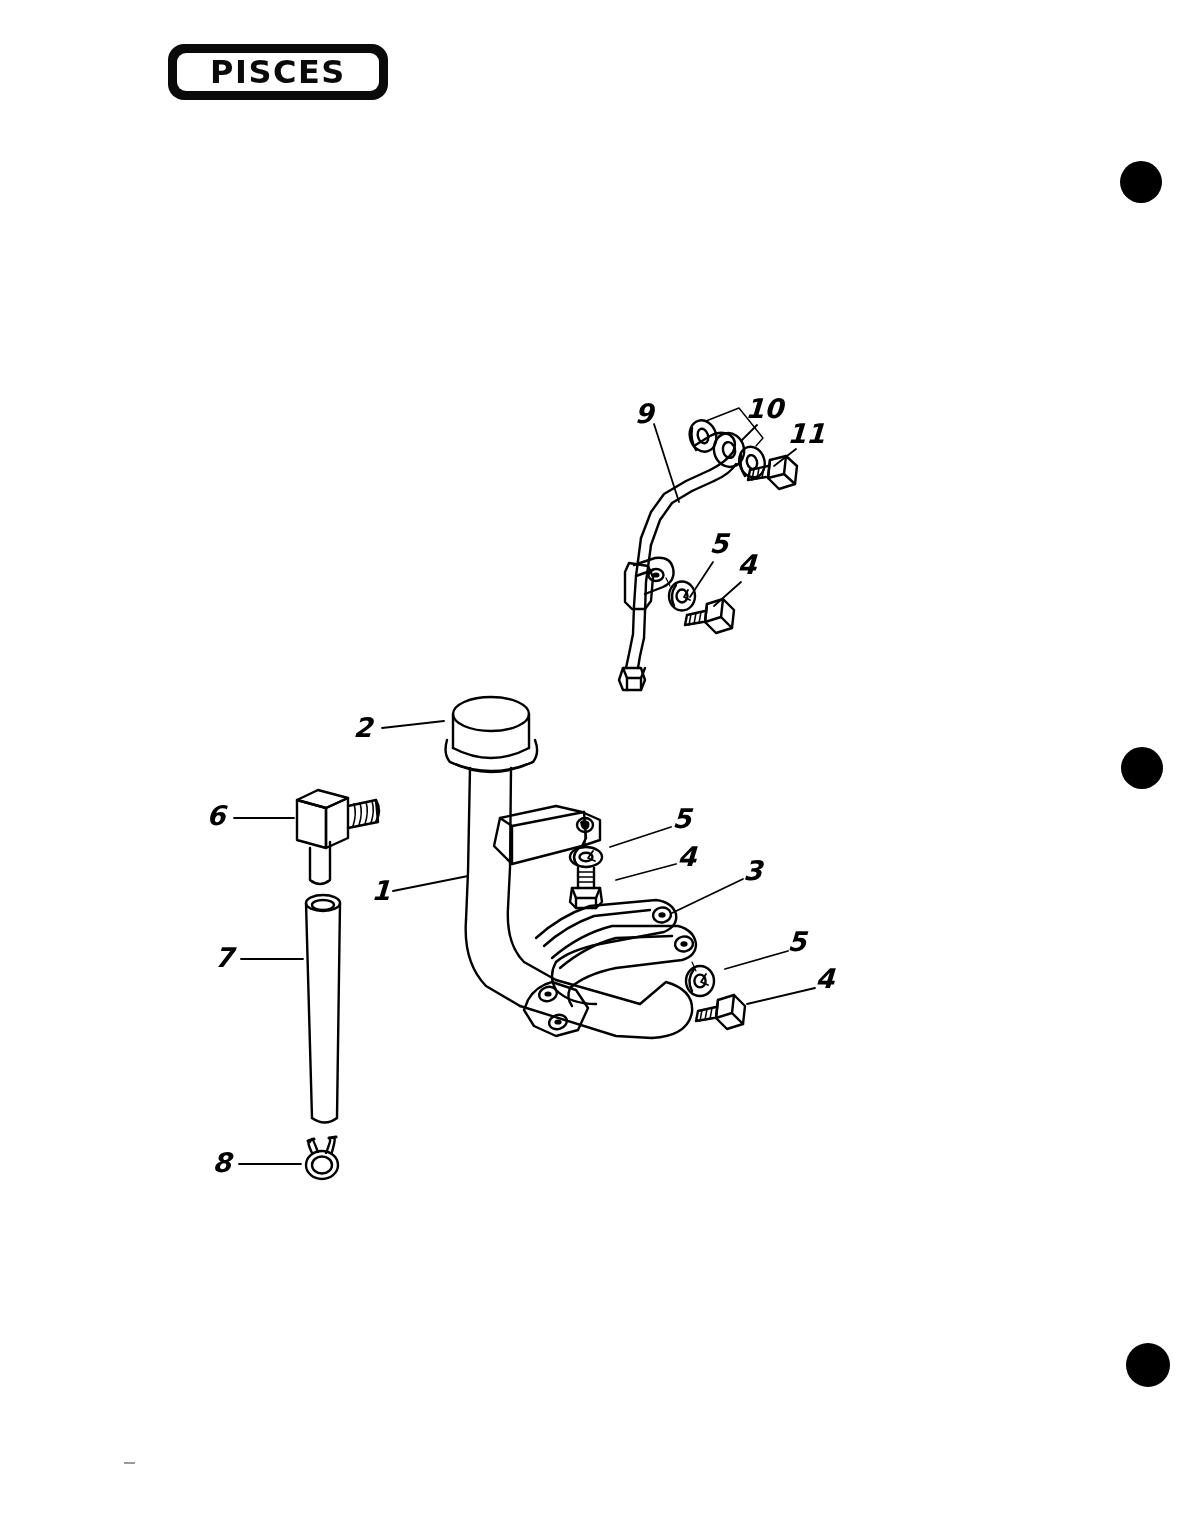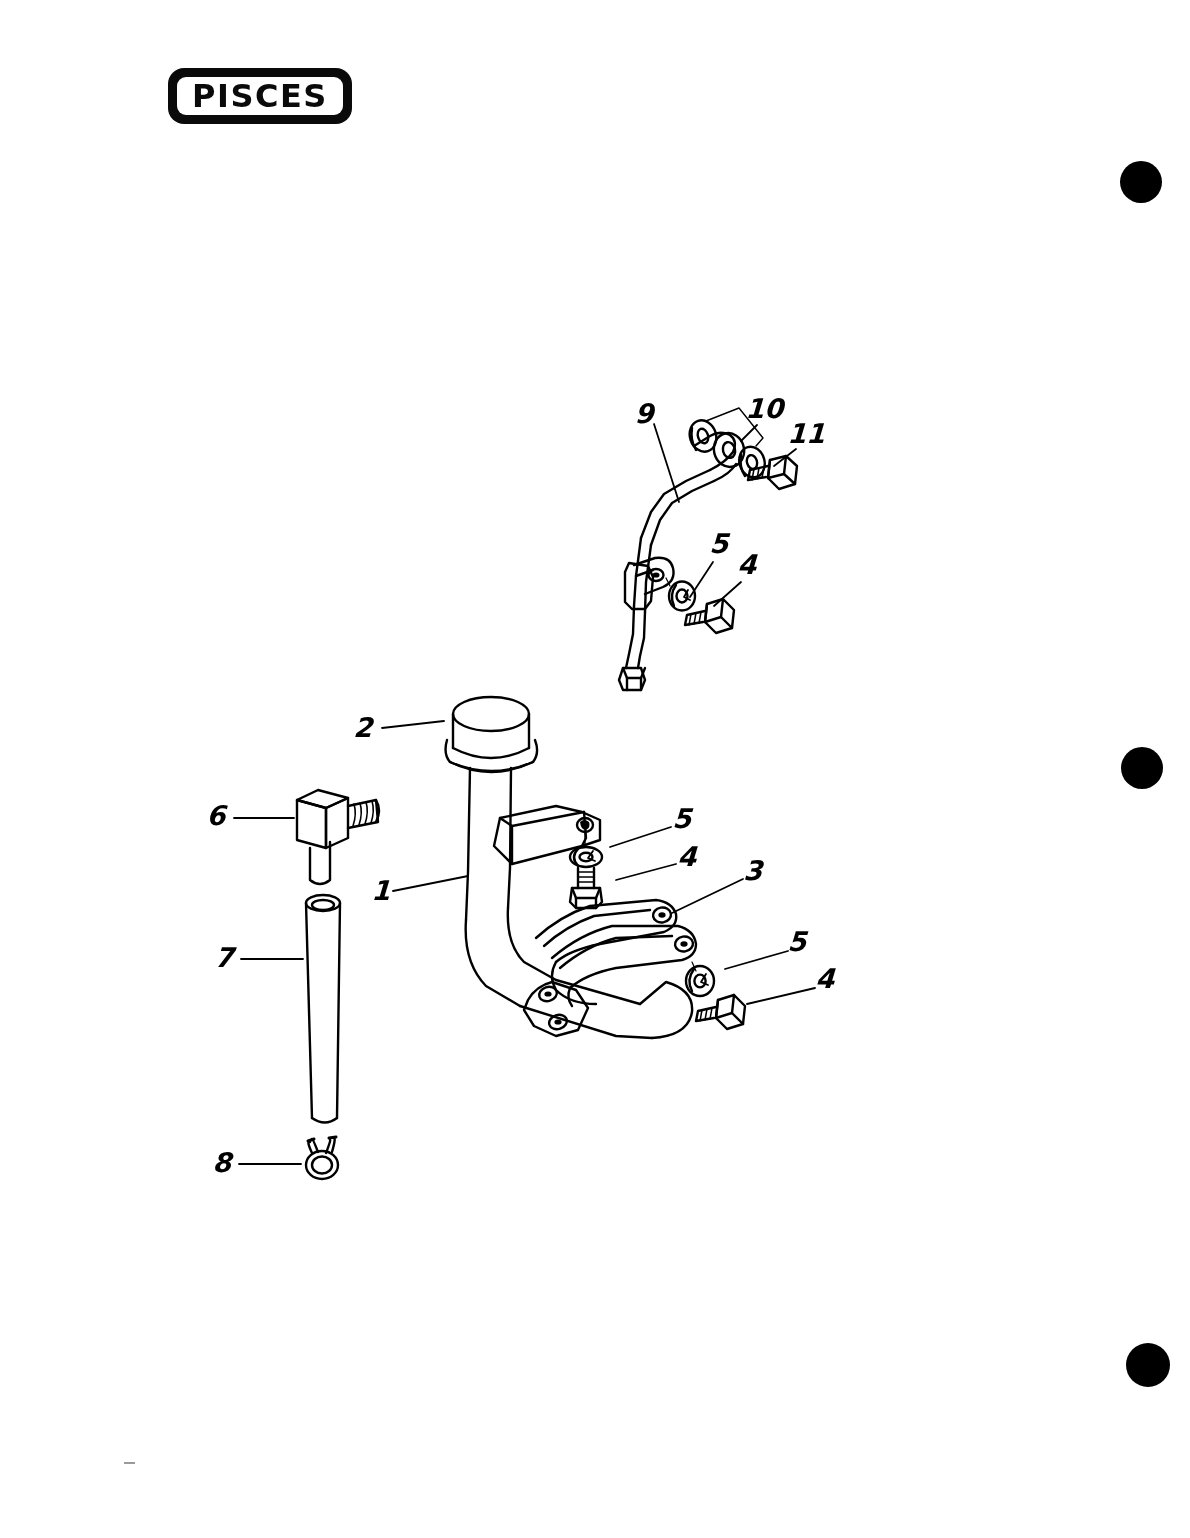--- a/index.html
+++ b/index.html
@@ -13,22 +13,22 @@
   #page {
     position: relative;
     width: 1190px;
     height: 1538px;
     background: #ffffff;
     overflow: hidden;
   }
   #logo {
     position: absolute;
     left: 168px;
-    top: 68px;
-    width: 184px;
+    top: 44px;
+    width: 220px;
     height: 56px;
   }
   #logo .badge-outer {
     position: absolute;
     inset: 0;
     background: #0a0a0a;
     border-radius: 16px;
   }
   #logo .badge-inner {
     position: absolute;

